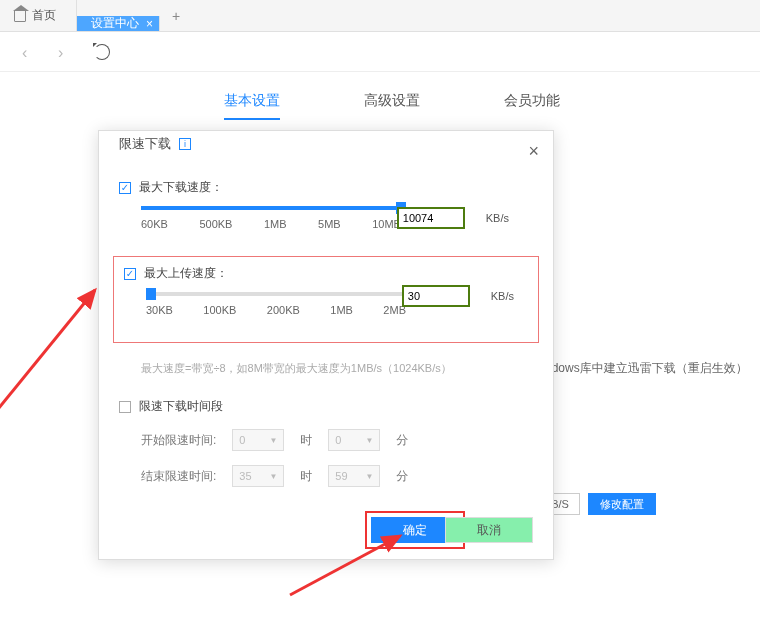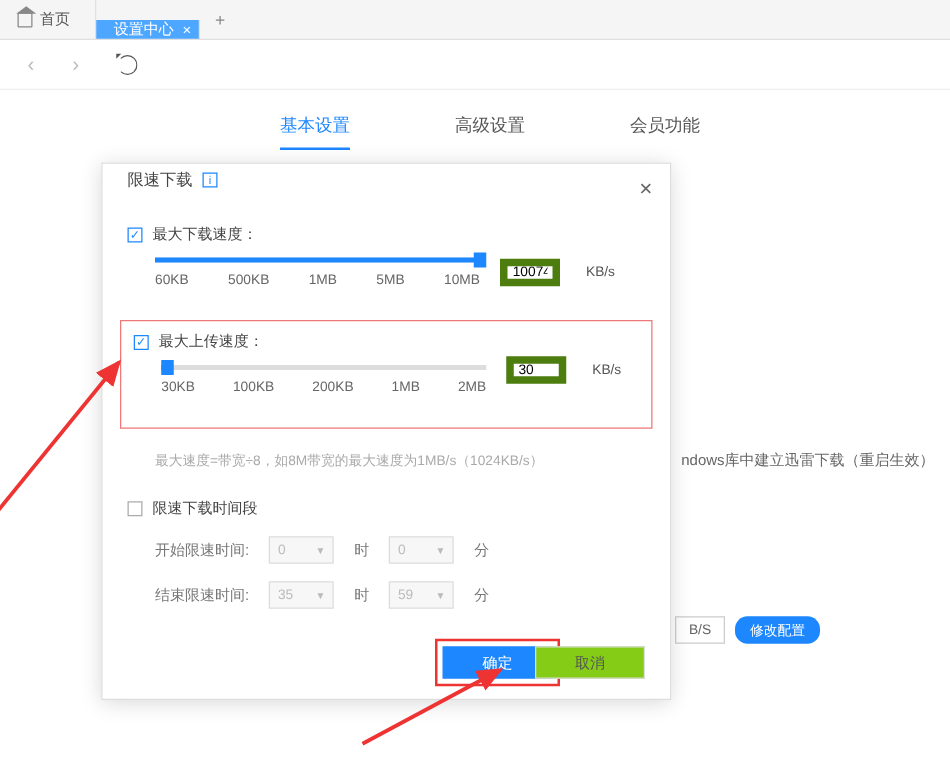--- a/index.html
+++ b/index.html
@@ -21,55 +21,55 @@
     .reload::after { content:""; position:absolute; left:-2px; top:-2px; width:0;height:0;border-top:4px solid #555;border-right:4px solid transparent;}
 
     
     .main-tabs { display:flex; gap:60px; justify-content:center; padding-top:20px; font-size:14px; color:#555; }
     .main-tab { padding-bottom:8px; cursor:pointer;margin-left:24px; }
     .main-tab.active { color:#1d87ff; border-bottom:2px solid #1d87ff; }
 
     
     .bg-text { position:absolute; left:545px; top:360px; font-size:12px; color:#666; white-space:nowrap;}
     .bg-box { position:absolute; left:540px; top:493px; width:40px; height:22px; border:1px solid #ccc; font-size:11px; display:flex;align-items:center;justify-content:center;color:#666;}
-    .bg-btn { position:absolute; left:588px; top:493px; height:22px; padding:0 12px; background:#1d87ff;color:#fff;font-size:11px;display:flex;align-items:center;border-radius:10px;}
-
-    
-    .dialog { position:absolute; left:81px; top:130px; width:456px; height:430px; background:#fff; border:1px solid #ddd; box-shadow:0 2px 16px rgba(0,0,0,0.15); padding:4px 20px 16px; }
+    .bg-btn { position:absolute; left:588px; top:493px; height:22px; padding:0 12px; background:#1d87ff;color:#fff;font-size:11px;display:flex;align-items:center;}
+
+    
+    .dialog { position:absolute; left:98px; top:130px; width:456px; height:430px; background:#fff; border:1px solid #ddd; box-shadow:0 2px 16px rgba(0,0,0,0.15); padding:4px 20px 16px; }
     .dlg-title { font-size:13px; color:#444; display:flex; align-items:center; gap:8px; }
     .dlg-title .info { width:12px;height:12px;border:1px solid #1d87ff;color:#1d87ff;font-size:9px;display:flex;align-items:center;justify-content:center;}
     .dlg-close { position:absolute; right:14px; top:10px; font-size:18px; color:#666; cursor:pointer; }
 
     
     .section { margin-top:26px; }
     .section.boxed { border:1px solid #e77; padding:8px 10px 20px; margin-left:-6px;margin-right:-6px; position:relative;}
     .sec-row { display:flex; align-items:center; gap:8px; font-size:12px; color:#444; }
     .cb { width:12px;height:12px;border:1px solid #1d87ff; display:flex;align-items:center;justify-content:center;color:#1d87ff;font-size:10px;}
     .cb.empty { border:1px solid #aaa; color:transparent;}
     .slider-wrap { margin:10px 0 6px 22px; position:relative; width:260px;}
     .track { height:4px; background:#ddd; position:relative; }
     .track .fill { position:absolute; left:0; top:0; height:100%; background:#1d87ff;}
     .knob { position:absolute; top:-4px; width:10px;height:12px;background:#1d87ff; }
     .ticks { display:flex; justify-content:space-between; font-size:11px; color:#666; margin-top:8px;}
-    .val-input { width:48px; height:22px; border:6px solid #4d7c0f; font-size:11px; padding:0 4px; }
+    .val-input { width:68px; height:22px; border:2px solid #4d7c0f; font-size:11px; padding:0 4px; }
     .unit { font-size:11px; color:#555;margin-left:11px; }
     .val-row { position:absolute; right:24px; display:flex; align-items:center; gap:10px;}
 
     .hint { font-size:11px; color:#aaa; margin:18px 0 0 22px;}
 
     
     .time-row { display:flex; align-items:center; gap:16px; font-size:12px; color:#777; margin:14px 0 0 22px;}
     .sel { width:52px;height:22px;border:1px solid #ddd;background:#f7f7f7;color:#bbb;font-size:11px;display:flex;align-items:center;justify-content:space-between;padding:0 6px;}
     .sel .arr { font-size:8px;}
 
     
     .dlg-btns { position:absolute; right:20px; bottom:16px; display:flex; gap:12px;}
     .btn { width:88px; height:26px; font-size:12px; display:flex;align-items:center;justify-content:center; cursor:pointer;}
     .btn.primary { background:#1d87ff; color:#fff;}
-    .btn.secondary { background:#84cc16; color:#555; border:1px solid #ddd;}
+    .btn.secondary { background:#86efac; color:#555; border:1px solid #ddd;}
     .btn-wrap-red { border:2px solid #e33; padding:4px; position:absolute; right:88px; bottom:10px;}
     .btn-wrap-red .btn { margin:0;}
 
     
     .arrow { position:absolute; pointer-events:none; }
     .arrow svg { overflow:visible; }
   </style>
 </head>
 <body>
 

